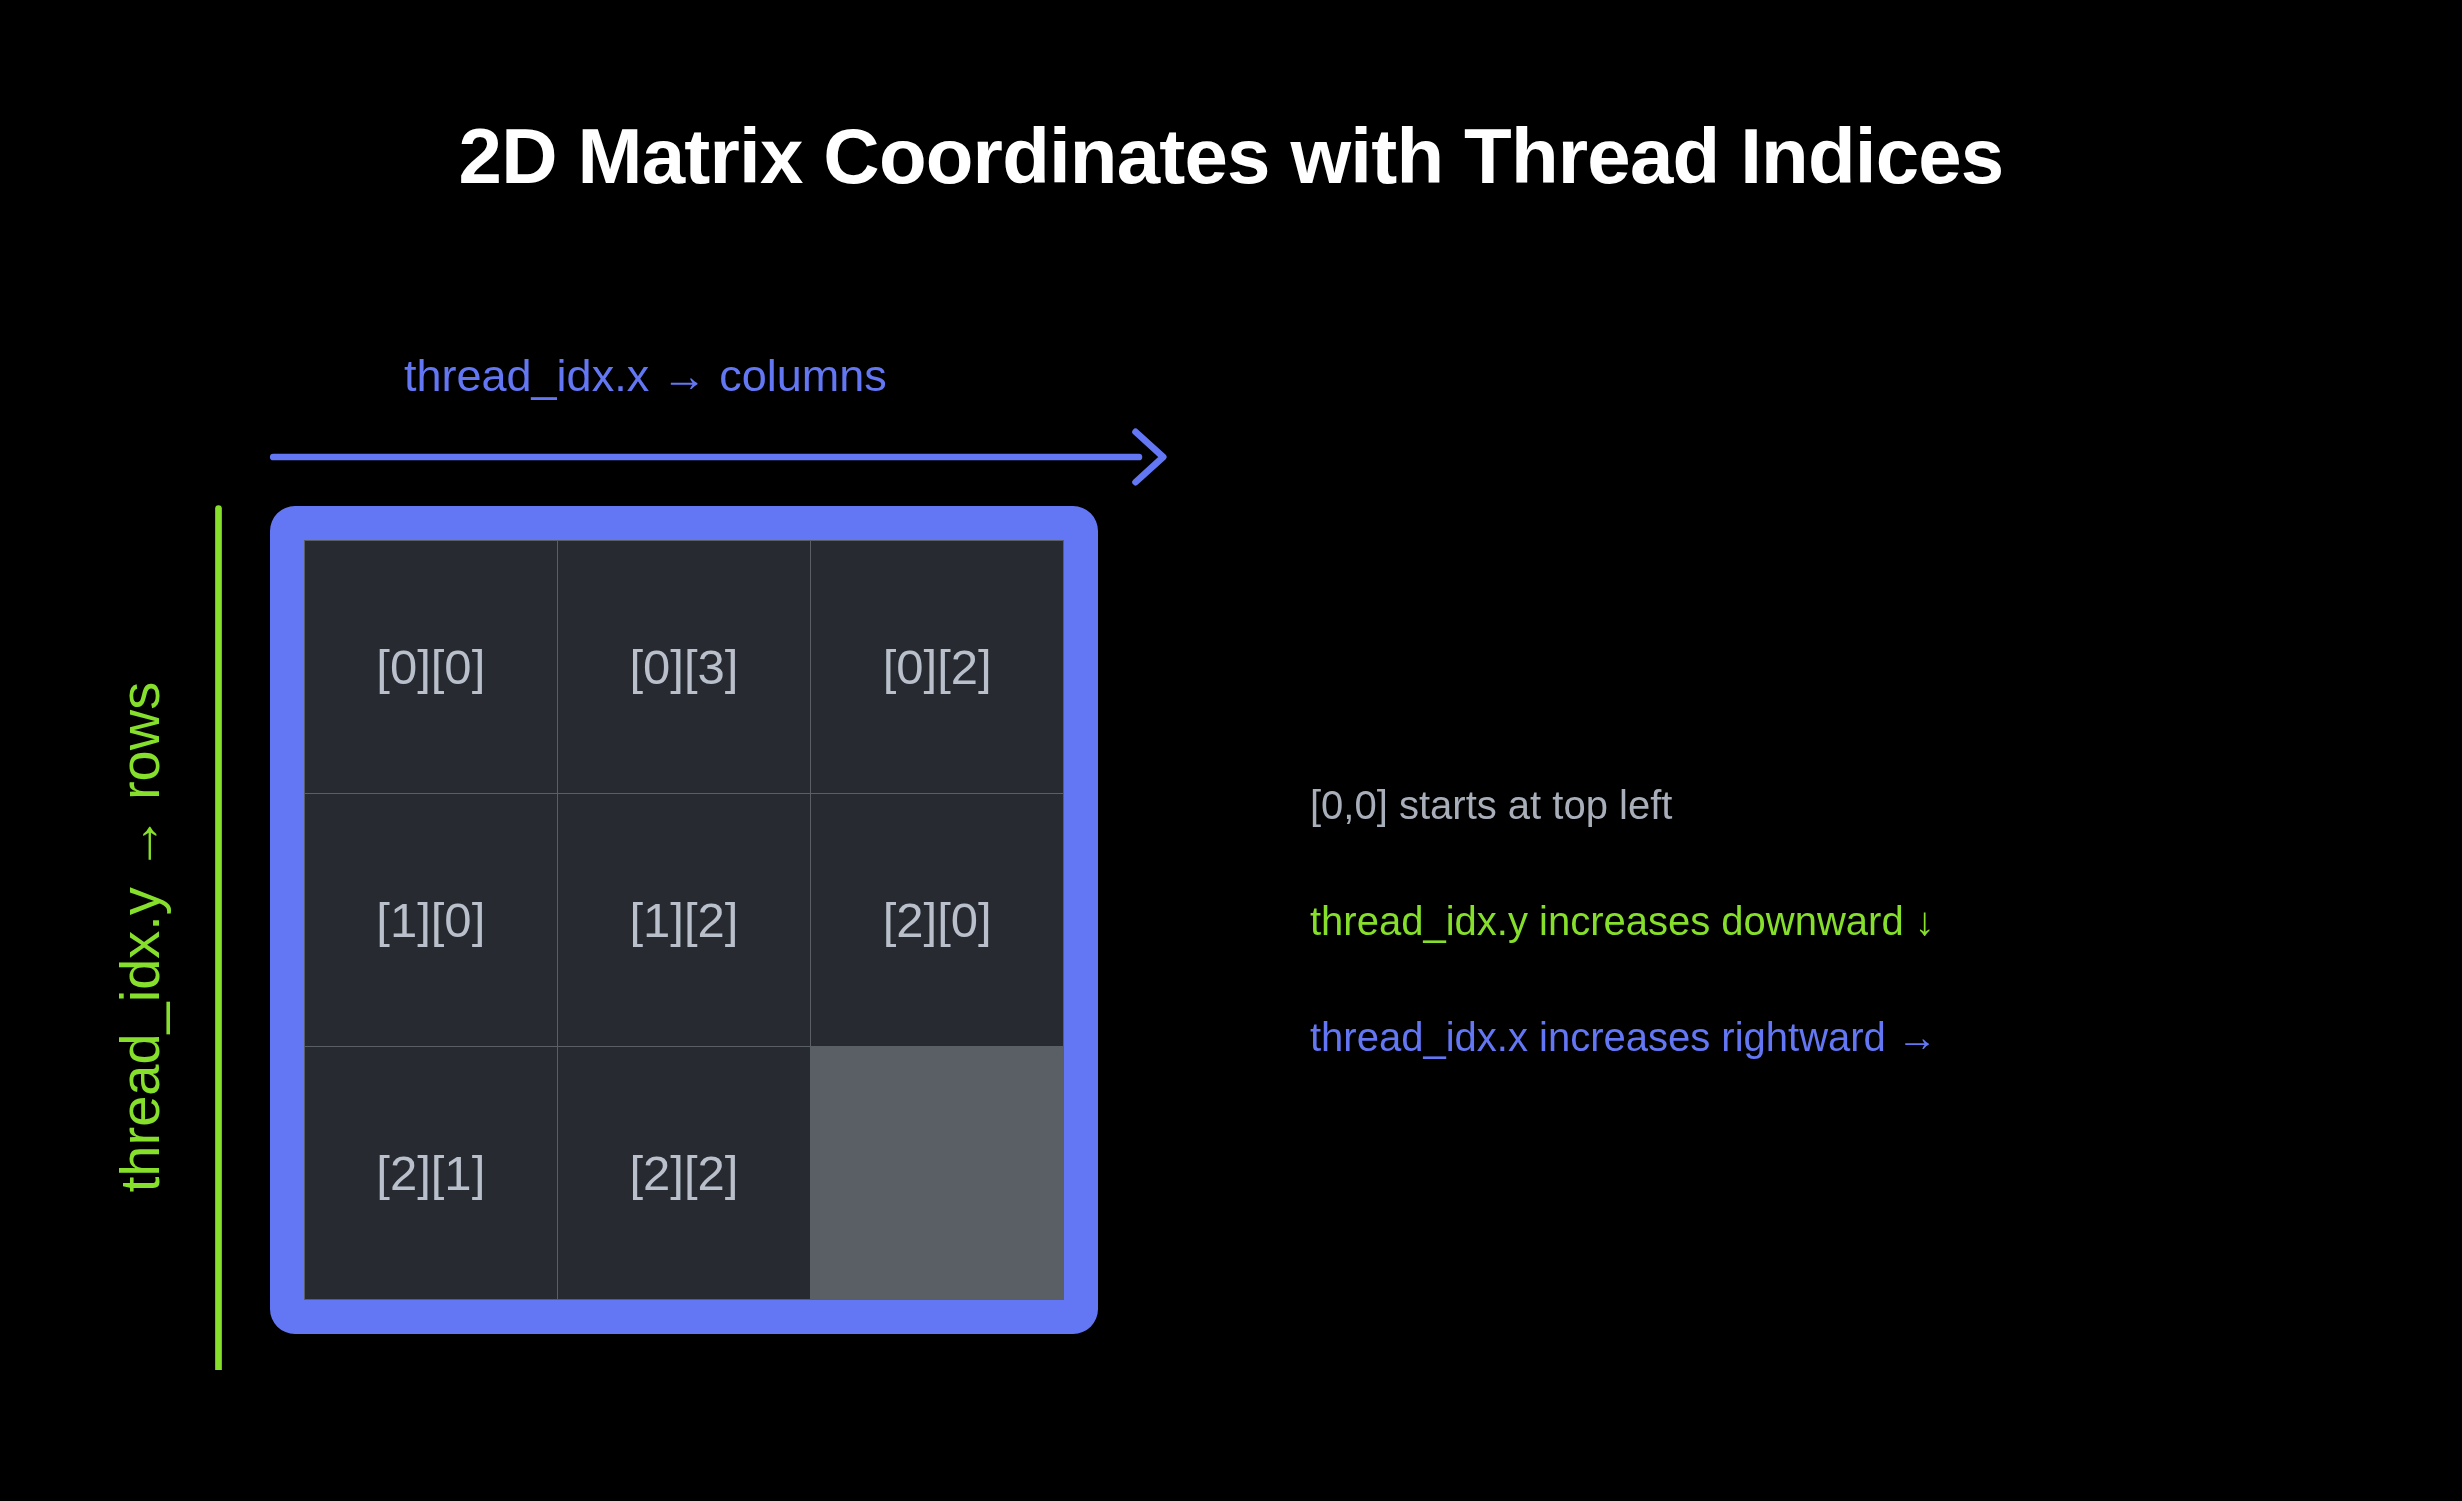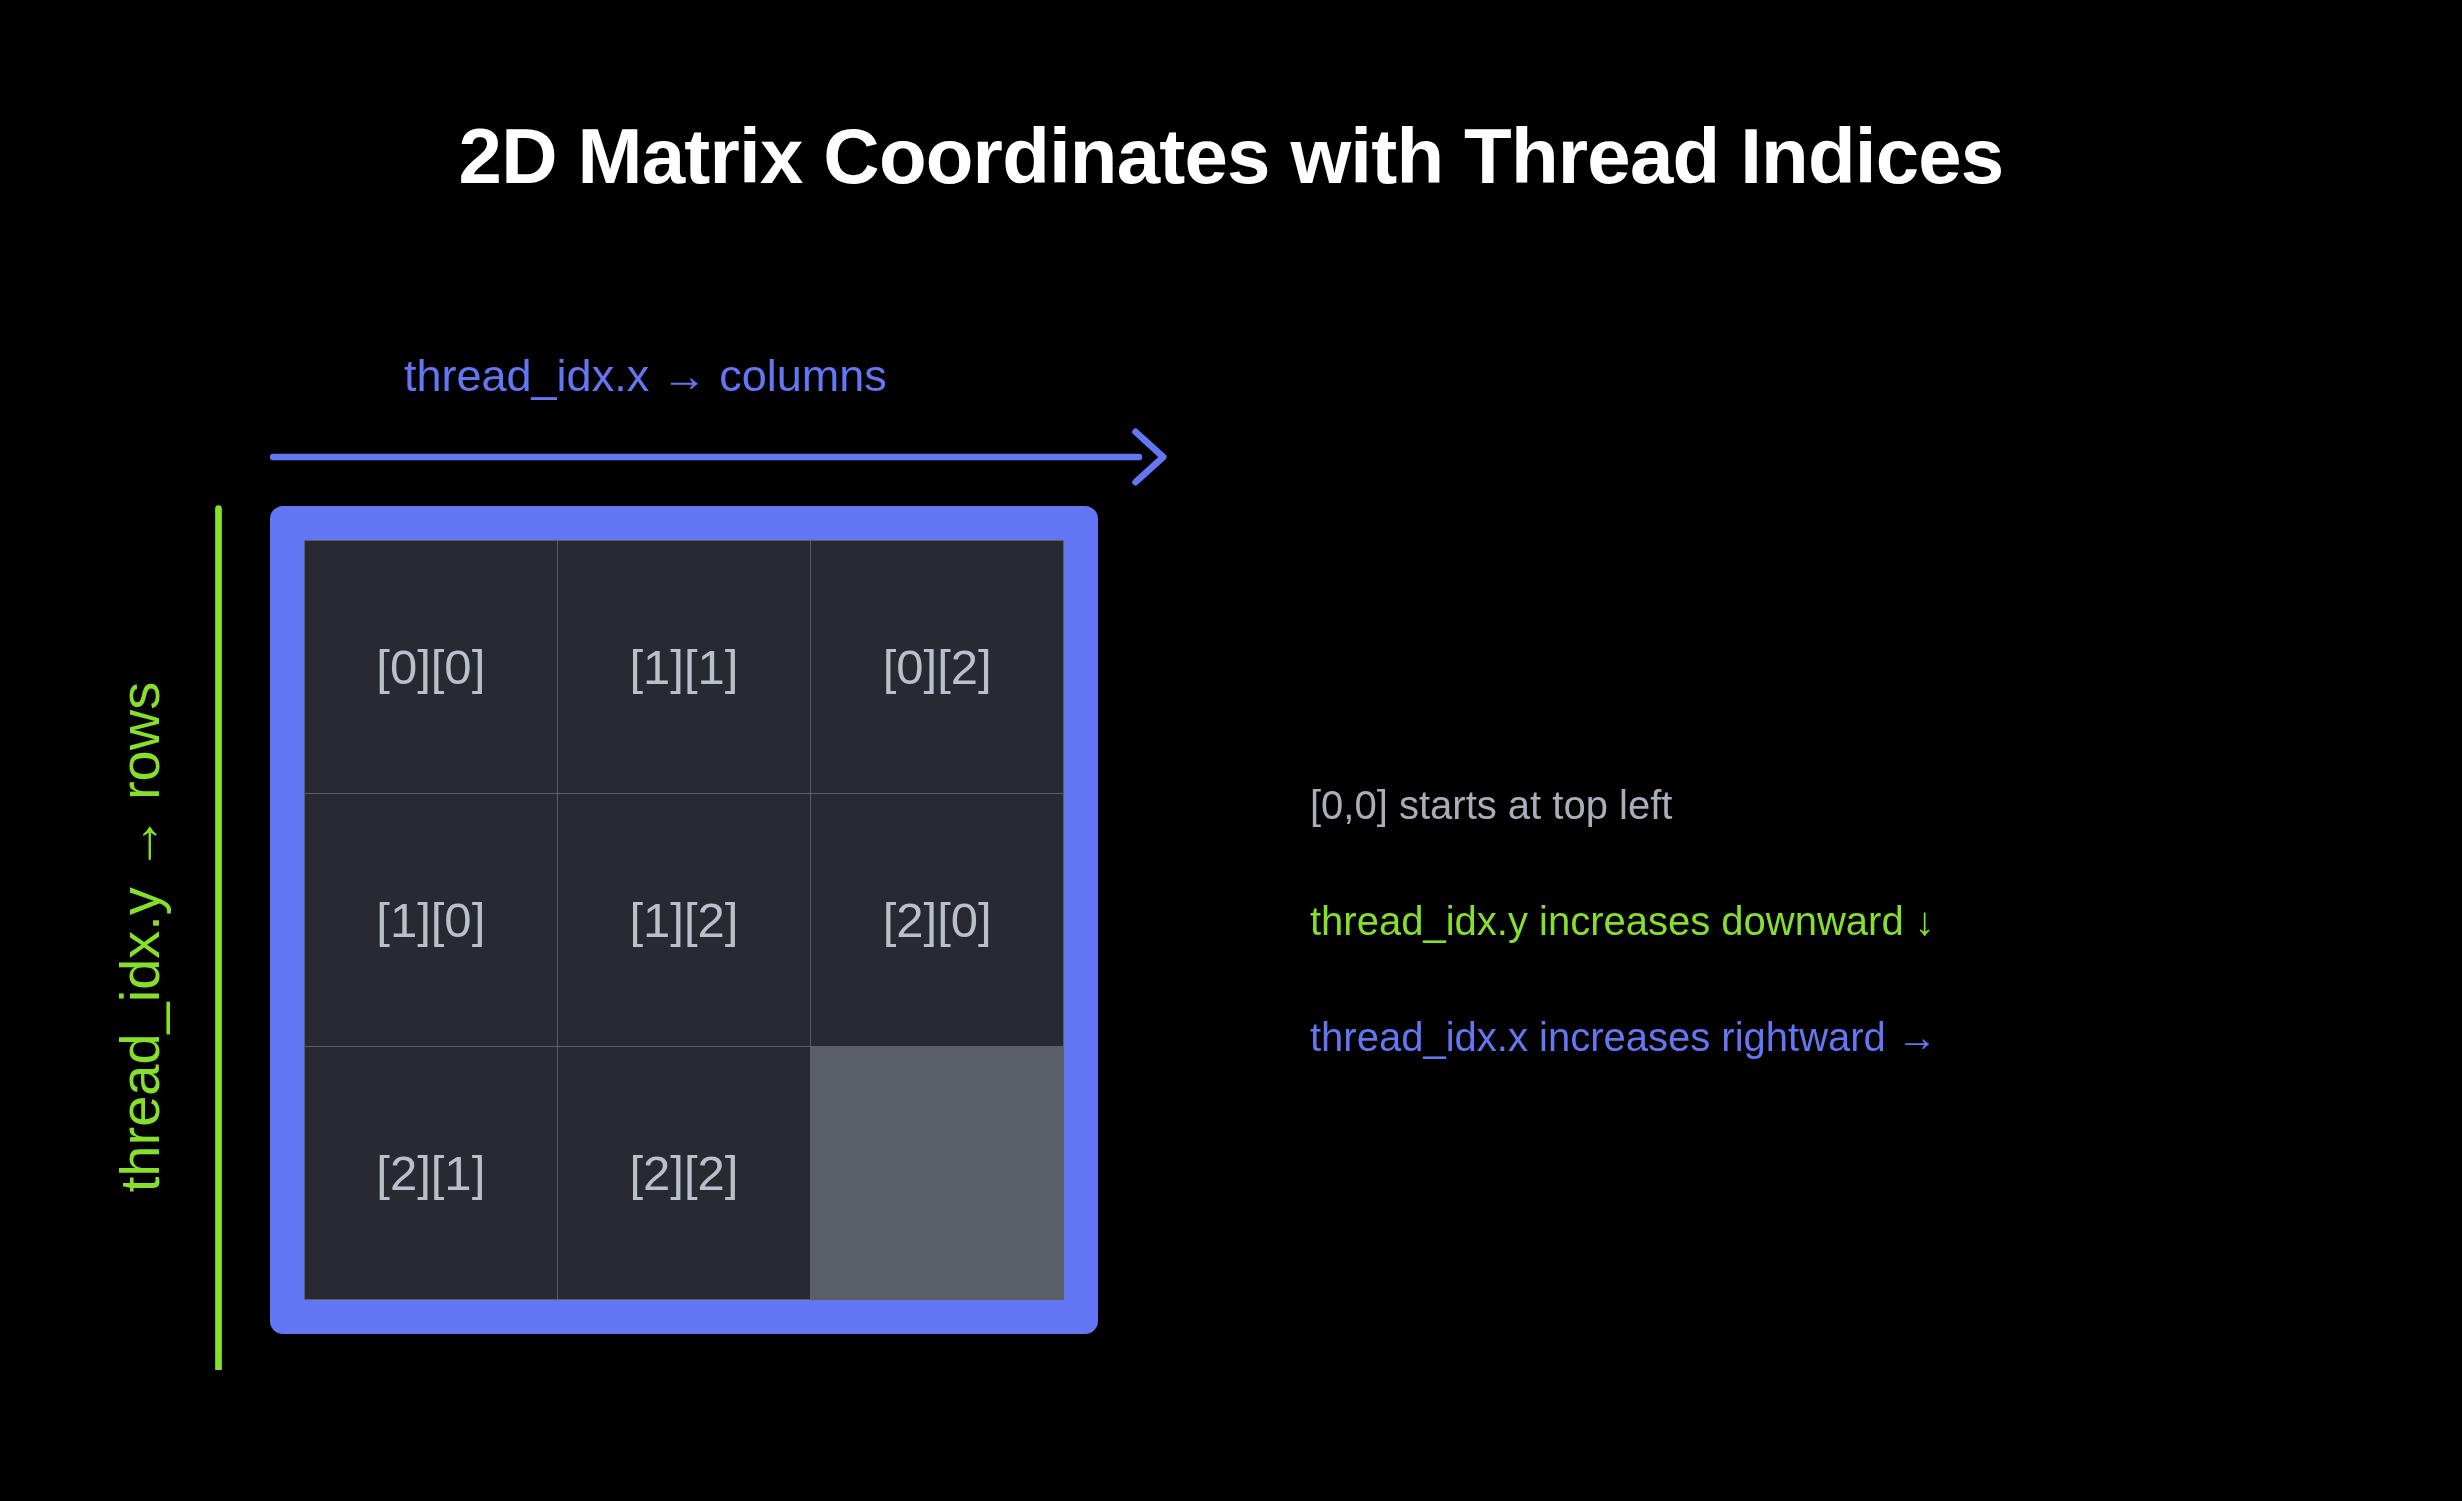--- a/index.html
+++ b/index.html
@@ -65,21 +65,21 @@
   .x-arrow .arrow-stroke { stroke: var(--blue, #6377f4); }
   .y-arrow .arrow-stroke { stroke: var(--green, #85df2b); }
   .matrix {
     position: absolute;
     left: 270px;
     top: 506px;
     width: 828px;
     height: 828px;
     box-sizing: border-box;
     border: 34px solid var(--blue, #6377f4);
-    border-radius: 13px;
+    border-radius: 25px;
     background: var(--blue, #6377f4);
   }
   .grid {
     width: 100%;
     height: 100%;
     box-sizing: border-box;
     border: 1.7px solid var(--grid-line, #5a5f66);
     background: var(--grid-line, #5a5f66);
     display: grid;
     grid-template-columns: repeat(3, 1fr);
@@ -124,21 +124,21 @@
   <div class="y-label">thread_idx.y → rows</div>
 
   <svg class="y-arrow" width="67" height="914" viewBox="0 0 80 1085">
     <line class="arrow-stroke" x1="40" y1="7" x2="40" y2="1041"></line>
     <polyline class="arrow-stroke" points="11,1041 40,1072 69,1041"></polyline>
   </svg>
 
   <div class="matrix">
     <div class="grid">
       <div class="cell">[0][0]</div>
-      <div class="cell">[1][1]</div>
+      <div class="cell">[0][3]</div>
       <div class="cell">[0][2]</div>
       <div class="cell">[1][0]</div>
       <div class="cell">[1][2]</div>
       <div class="cell">[2][0]</div>
       <div class="cell">[2][1]</div>
       <div class="cell">[2][2]</div>
     </div>
   </div>
 
   <div class="legend">

